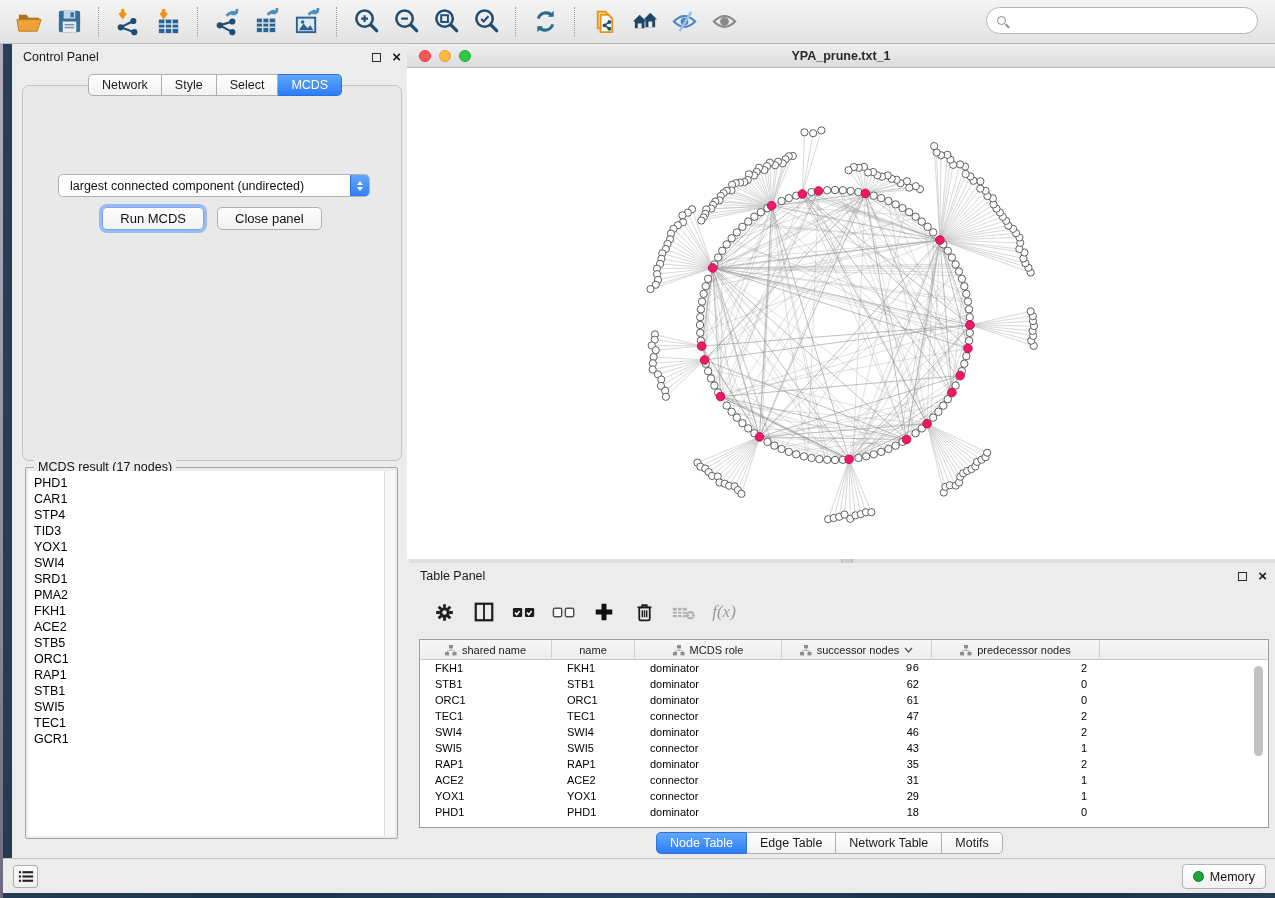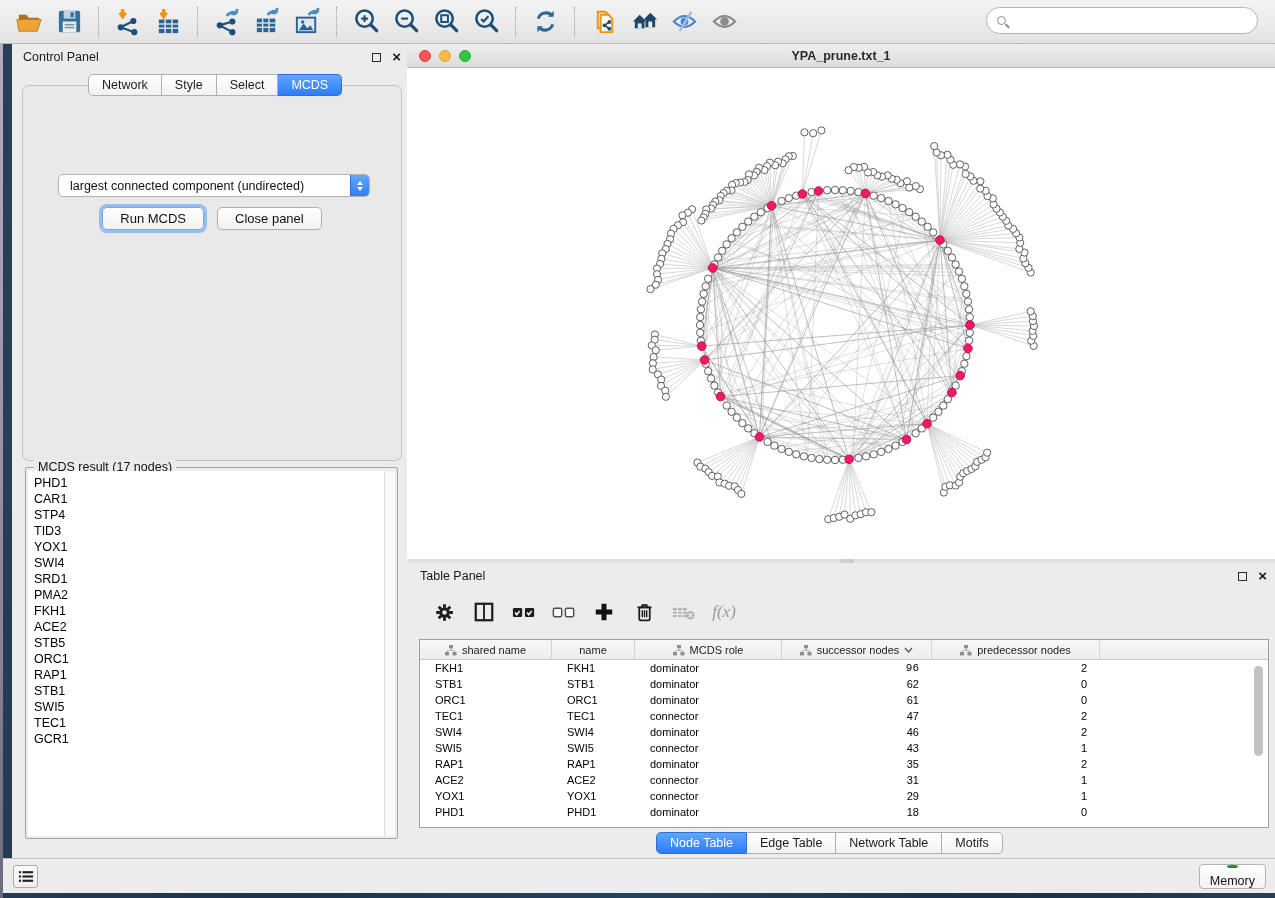--- a/index.html
+++ b/index.html
@@ -121,21 +121,21 @@
   .tp-tabs .seg { font-size:12.5px; }
 
   
   .status-bar { position:absolute; left:3px; top:858px; width:1272px; height:35px;
     background:#ececec; border-top:1px solid #c2c2c2; z-index:4; }
   .list-btn { position:absolute; left:10px; top:6px; width:25px; height:23px;
     background:linear-gradient(#fcfcfc,#efefef); border:1px solid #ababab; border-radius:3px;
     display:flex; align-items:center; justify-content:center; }
   .memory-btn { position:absolute; right:9px; top:5px; height:25px;
     background:linear-gradient(#ffffff,#f3f3f3); border:1px solid #b3b3b3; border-radius:4px;
-    display:flex; align-items:center; gap:6px; padding:0 10px; font-size:12.5px; color:#111;flex-direction:column; }
+    display:flex; align-items:center; gap:6px; padding:0 10px; font-size:12.5px; color:#111; }
   .green-dot { width:11px; height:11px; border-radius:50%; background:#1ea23a;
     border:1px solid #157d2c; }
 </style>
 </head>
 <body>
 
 <div class="stripe-left"></div>
 
 <div class="toolbar">
   <div class="tb-group">

